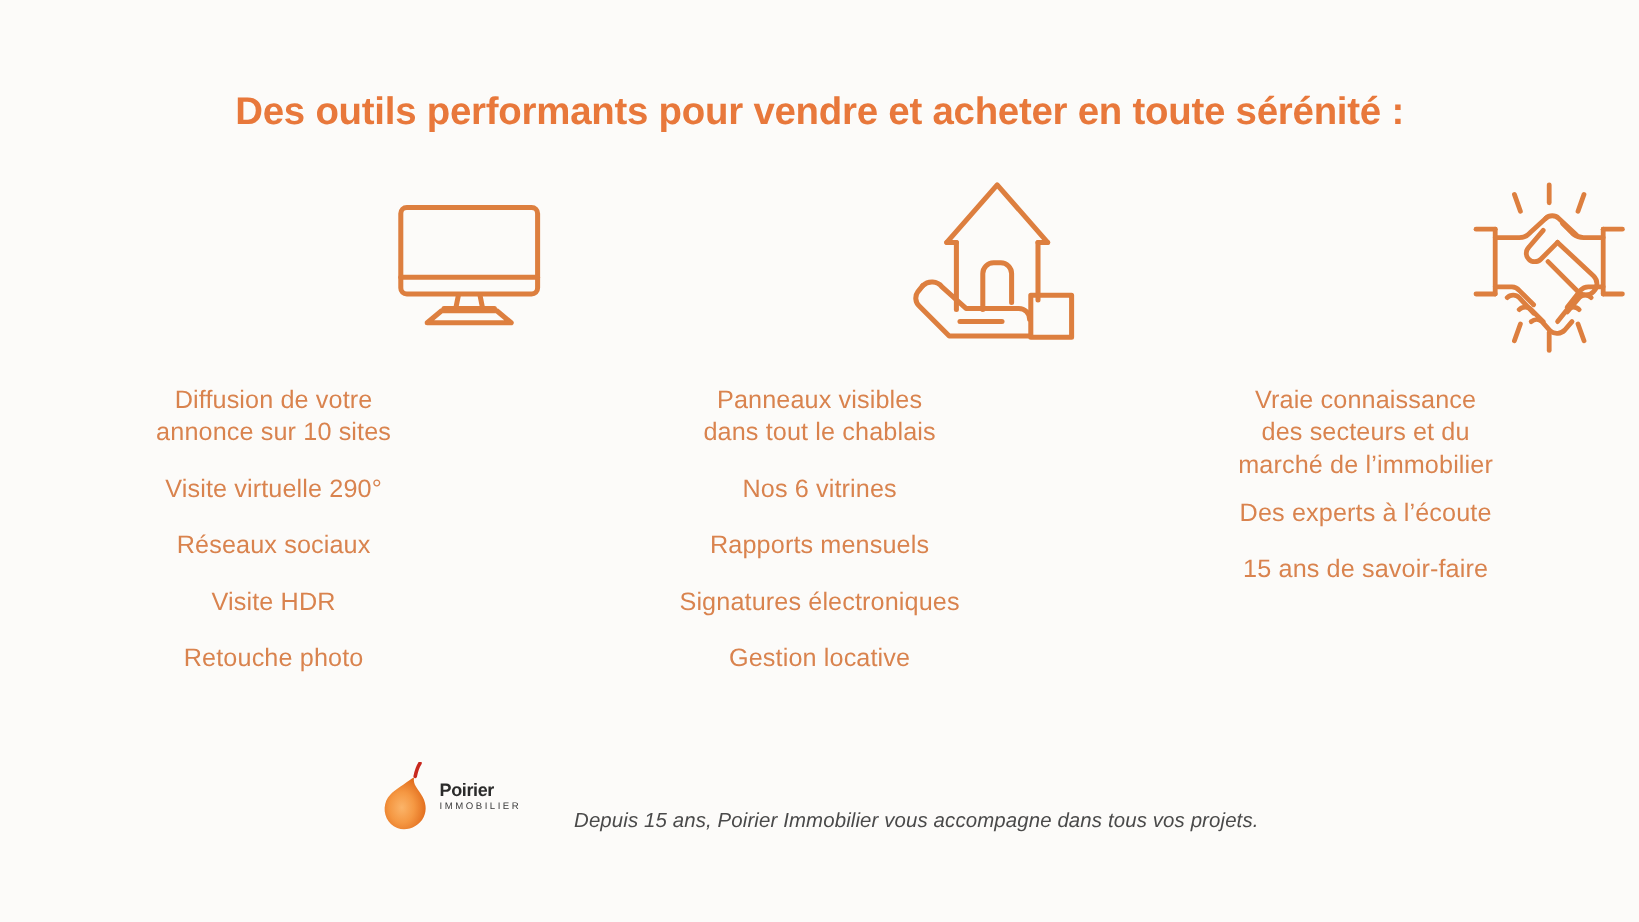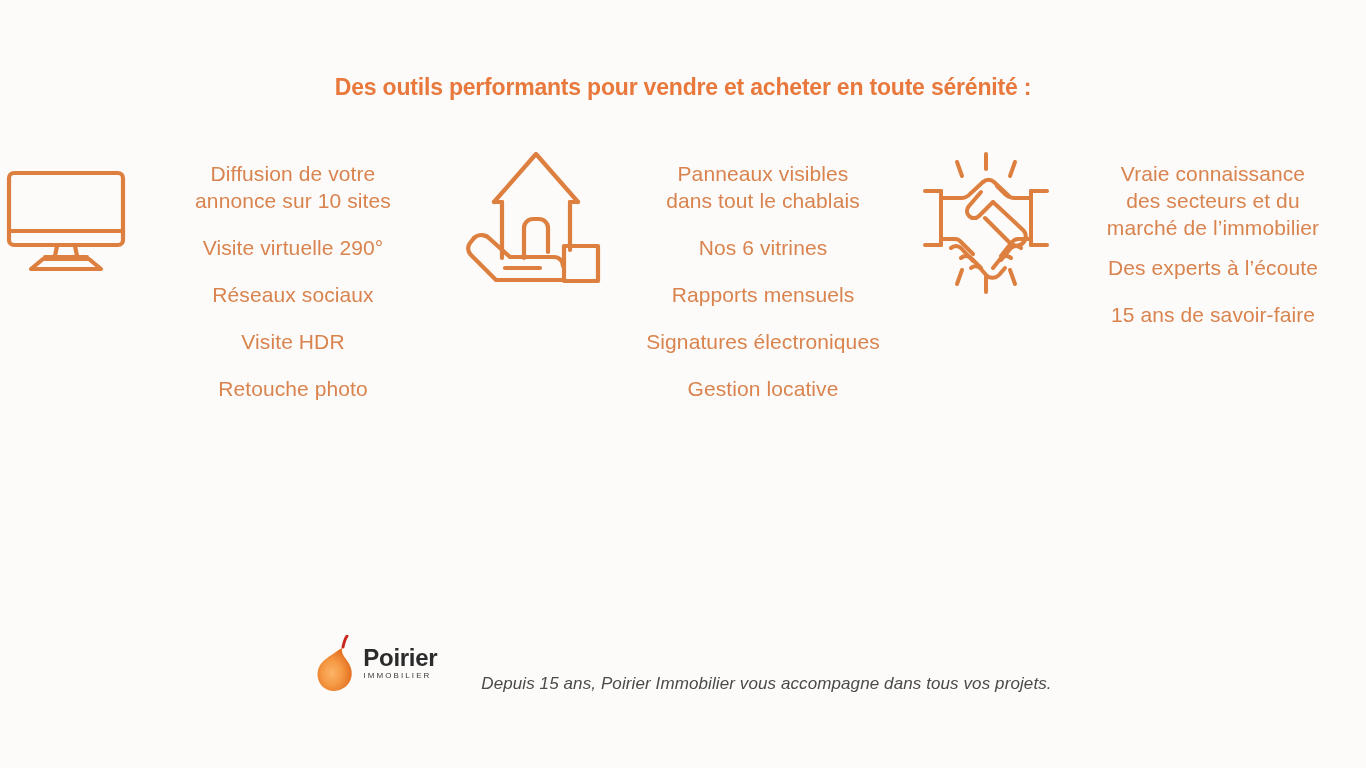--- a/index.html
+++ b/index.html
@@ -24,21 +24,21 @@
     background: #FCFBF9;
   }
 
   
   .page-title {
     position: absolute;
     top: 74px;
     left: 0;
     width: 1366px;
     text-align: center;
-    font-size: 23px;
+    font-size: 32px;
     font-weight: 700;
     letter-spacing: -0.2px;
     color: #E8783B;
     white-space: nowrap;
   }
 
   
   .columns {
     position: absolute;
     top: 140px;
@@ -46,22 +46,22 @@
     width: 1366px;
     display: flex;
     flex-direction: row;
     align-items: flex-start;
     justify-content: center;
   }
 
   .column {
     width: 455px;
     display: flex;
-    flex-direction: row;
-    align-items: flex-start;
+    flex-direction: column;
+    align-items: flex-end;
   }
 
   .icon-wrap {
     height: 160px;
     display: flex;
     align-items: center;
     justify-content: center;
   }
 
   .feature-list {
@@ -113,21 +113,21 @@
 
   .logo-words {
     display: flex;
     flex-direction: column;
     align-items: flex-start;
     line-height: 1;
     padding-bottom: 2px;
   }
 
   .logo-name {
-    font-size: 24px;
+    font-size: 15px;
     font-weight: 700;
     color: #2B2B2B;
     letter-spacing: -0.3px;
   }
 
   .logo-sub {
     font-size: 8px;
     font-weight: 400;
     color: #3A3A3A;
     letter-spacing: 2.1px;

